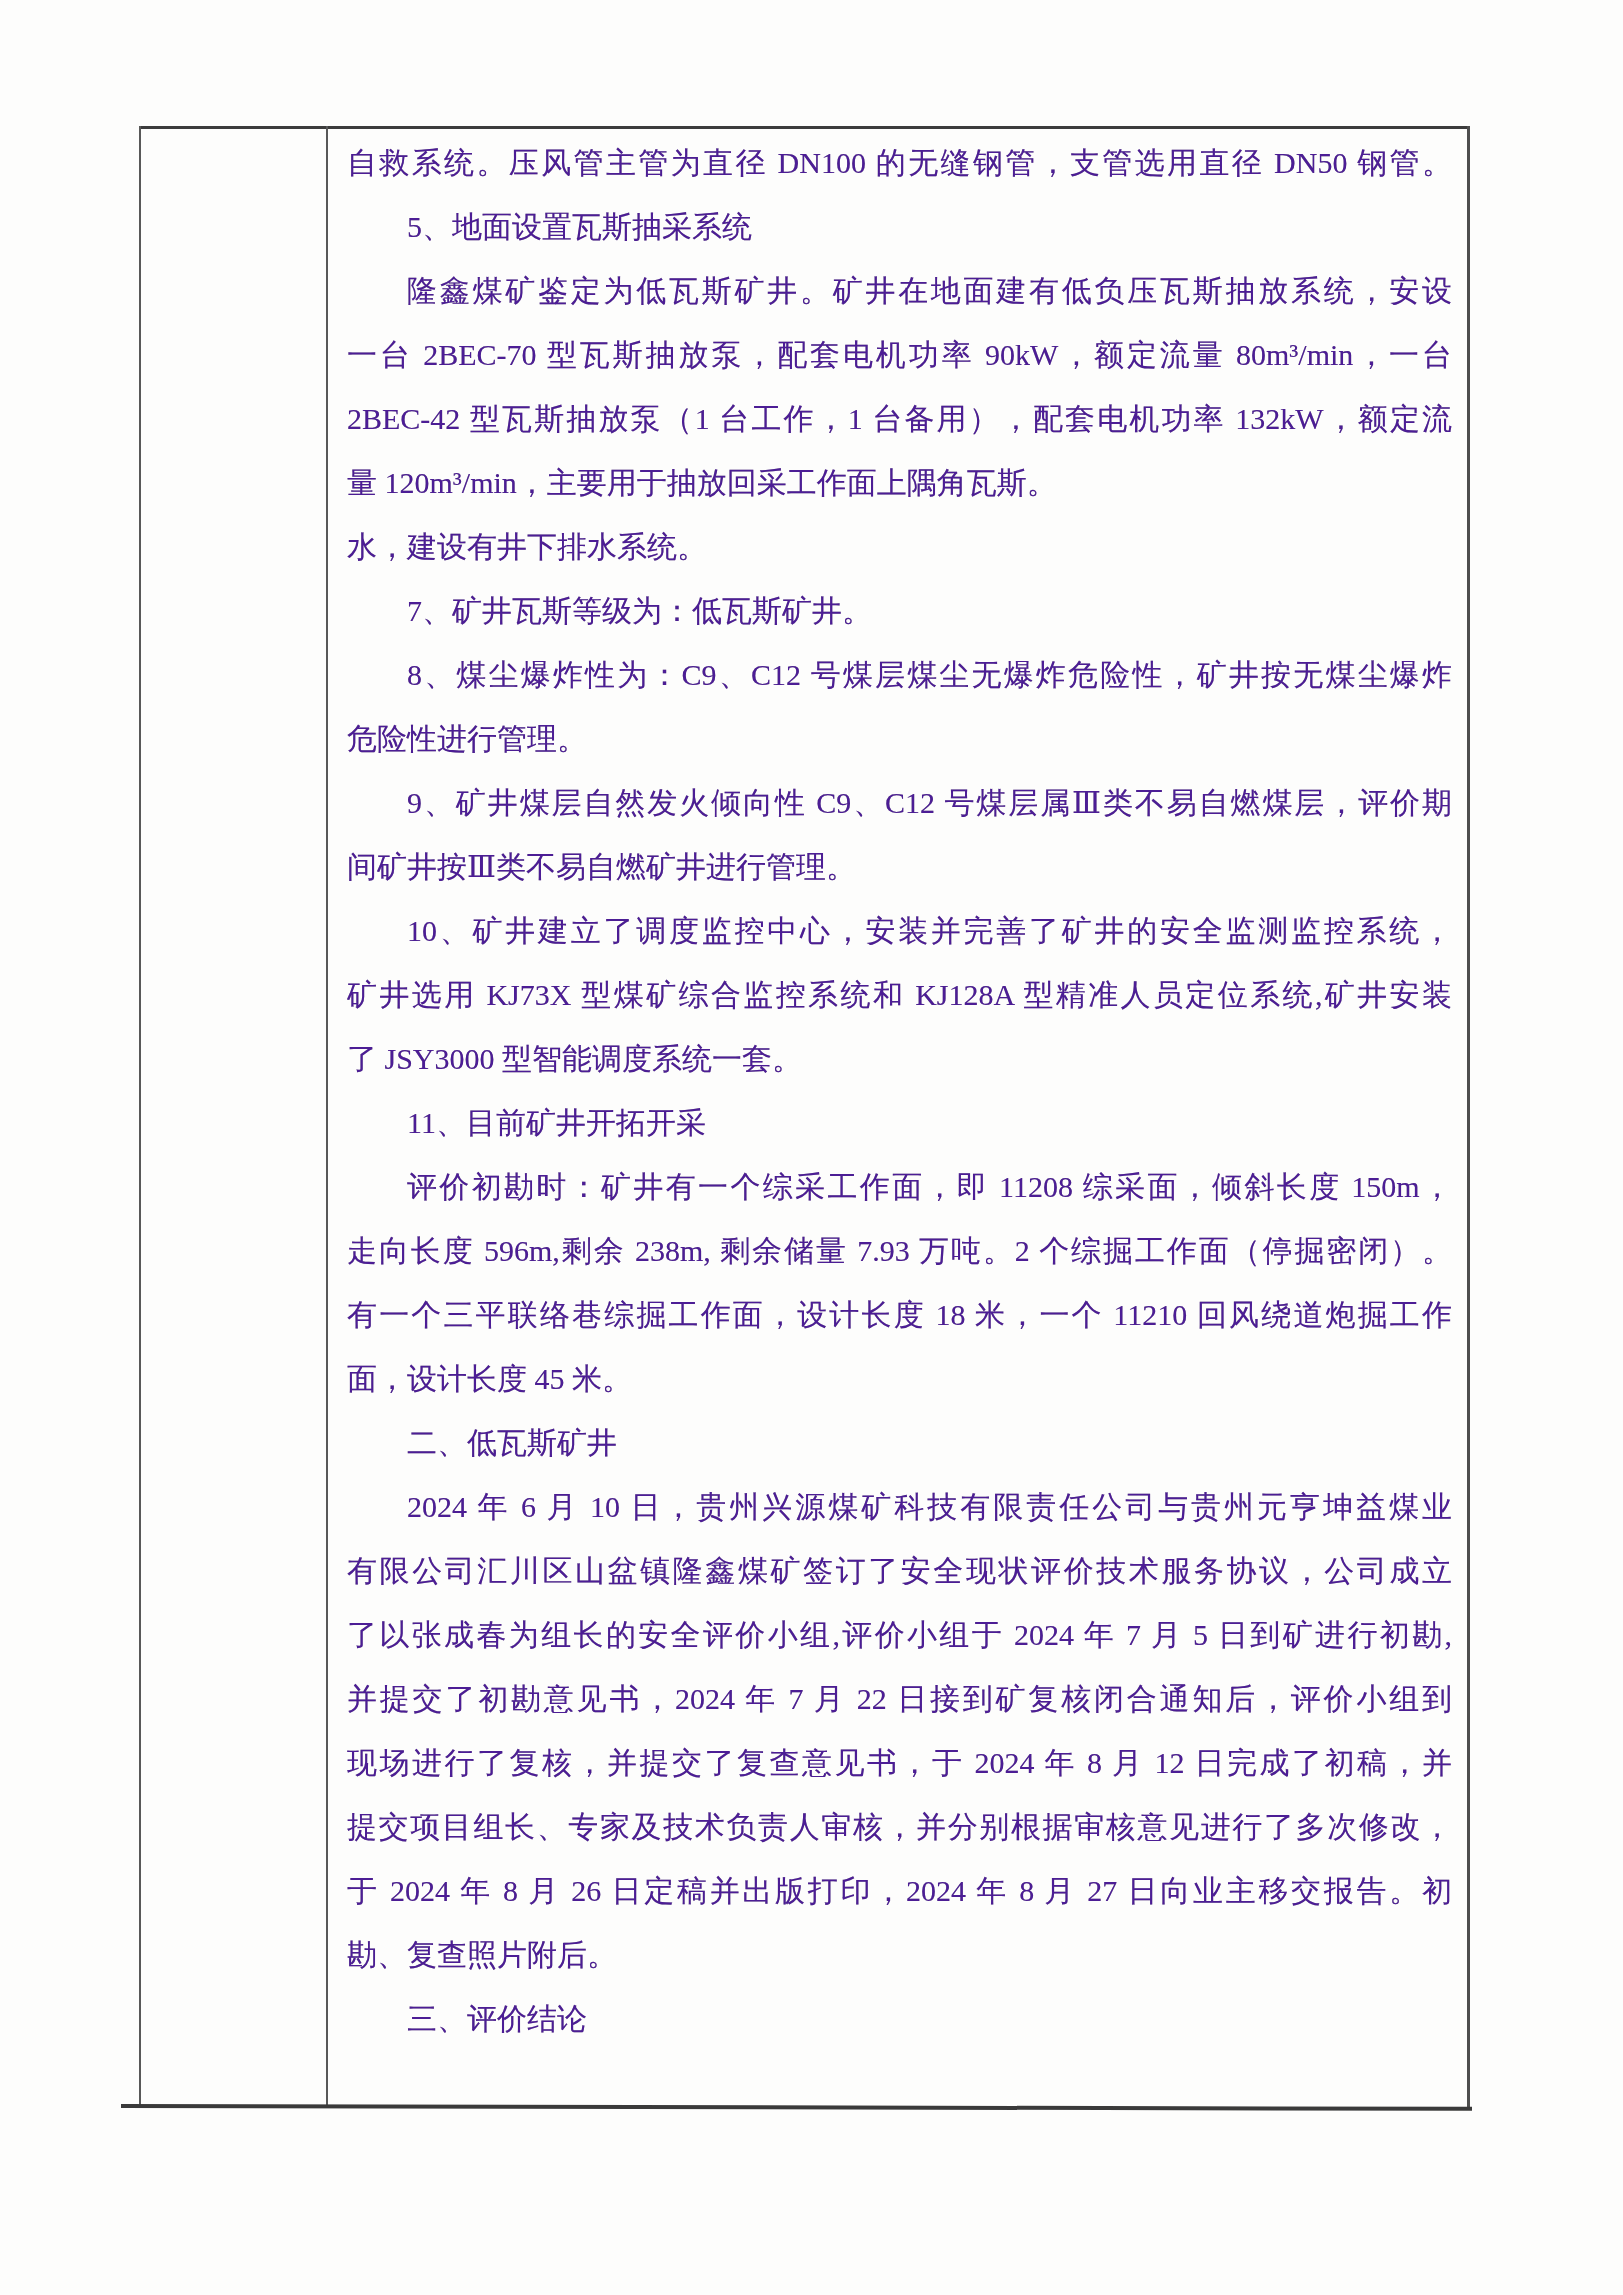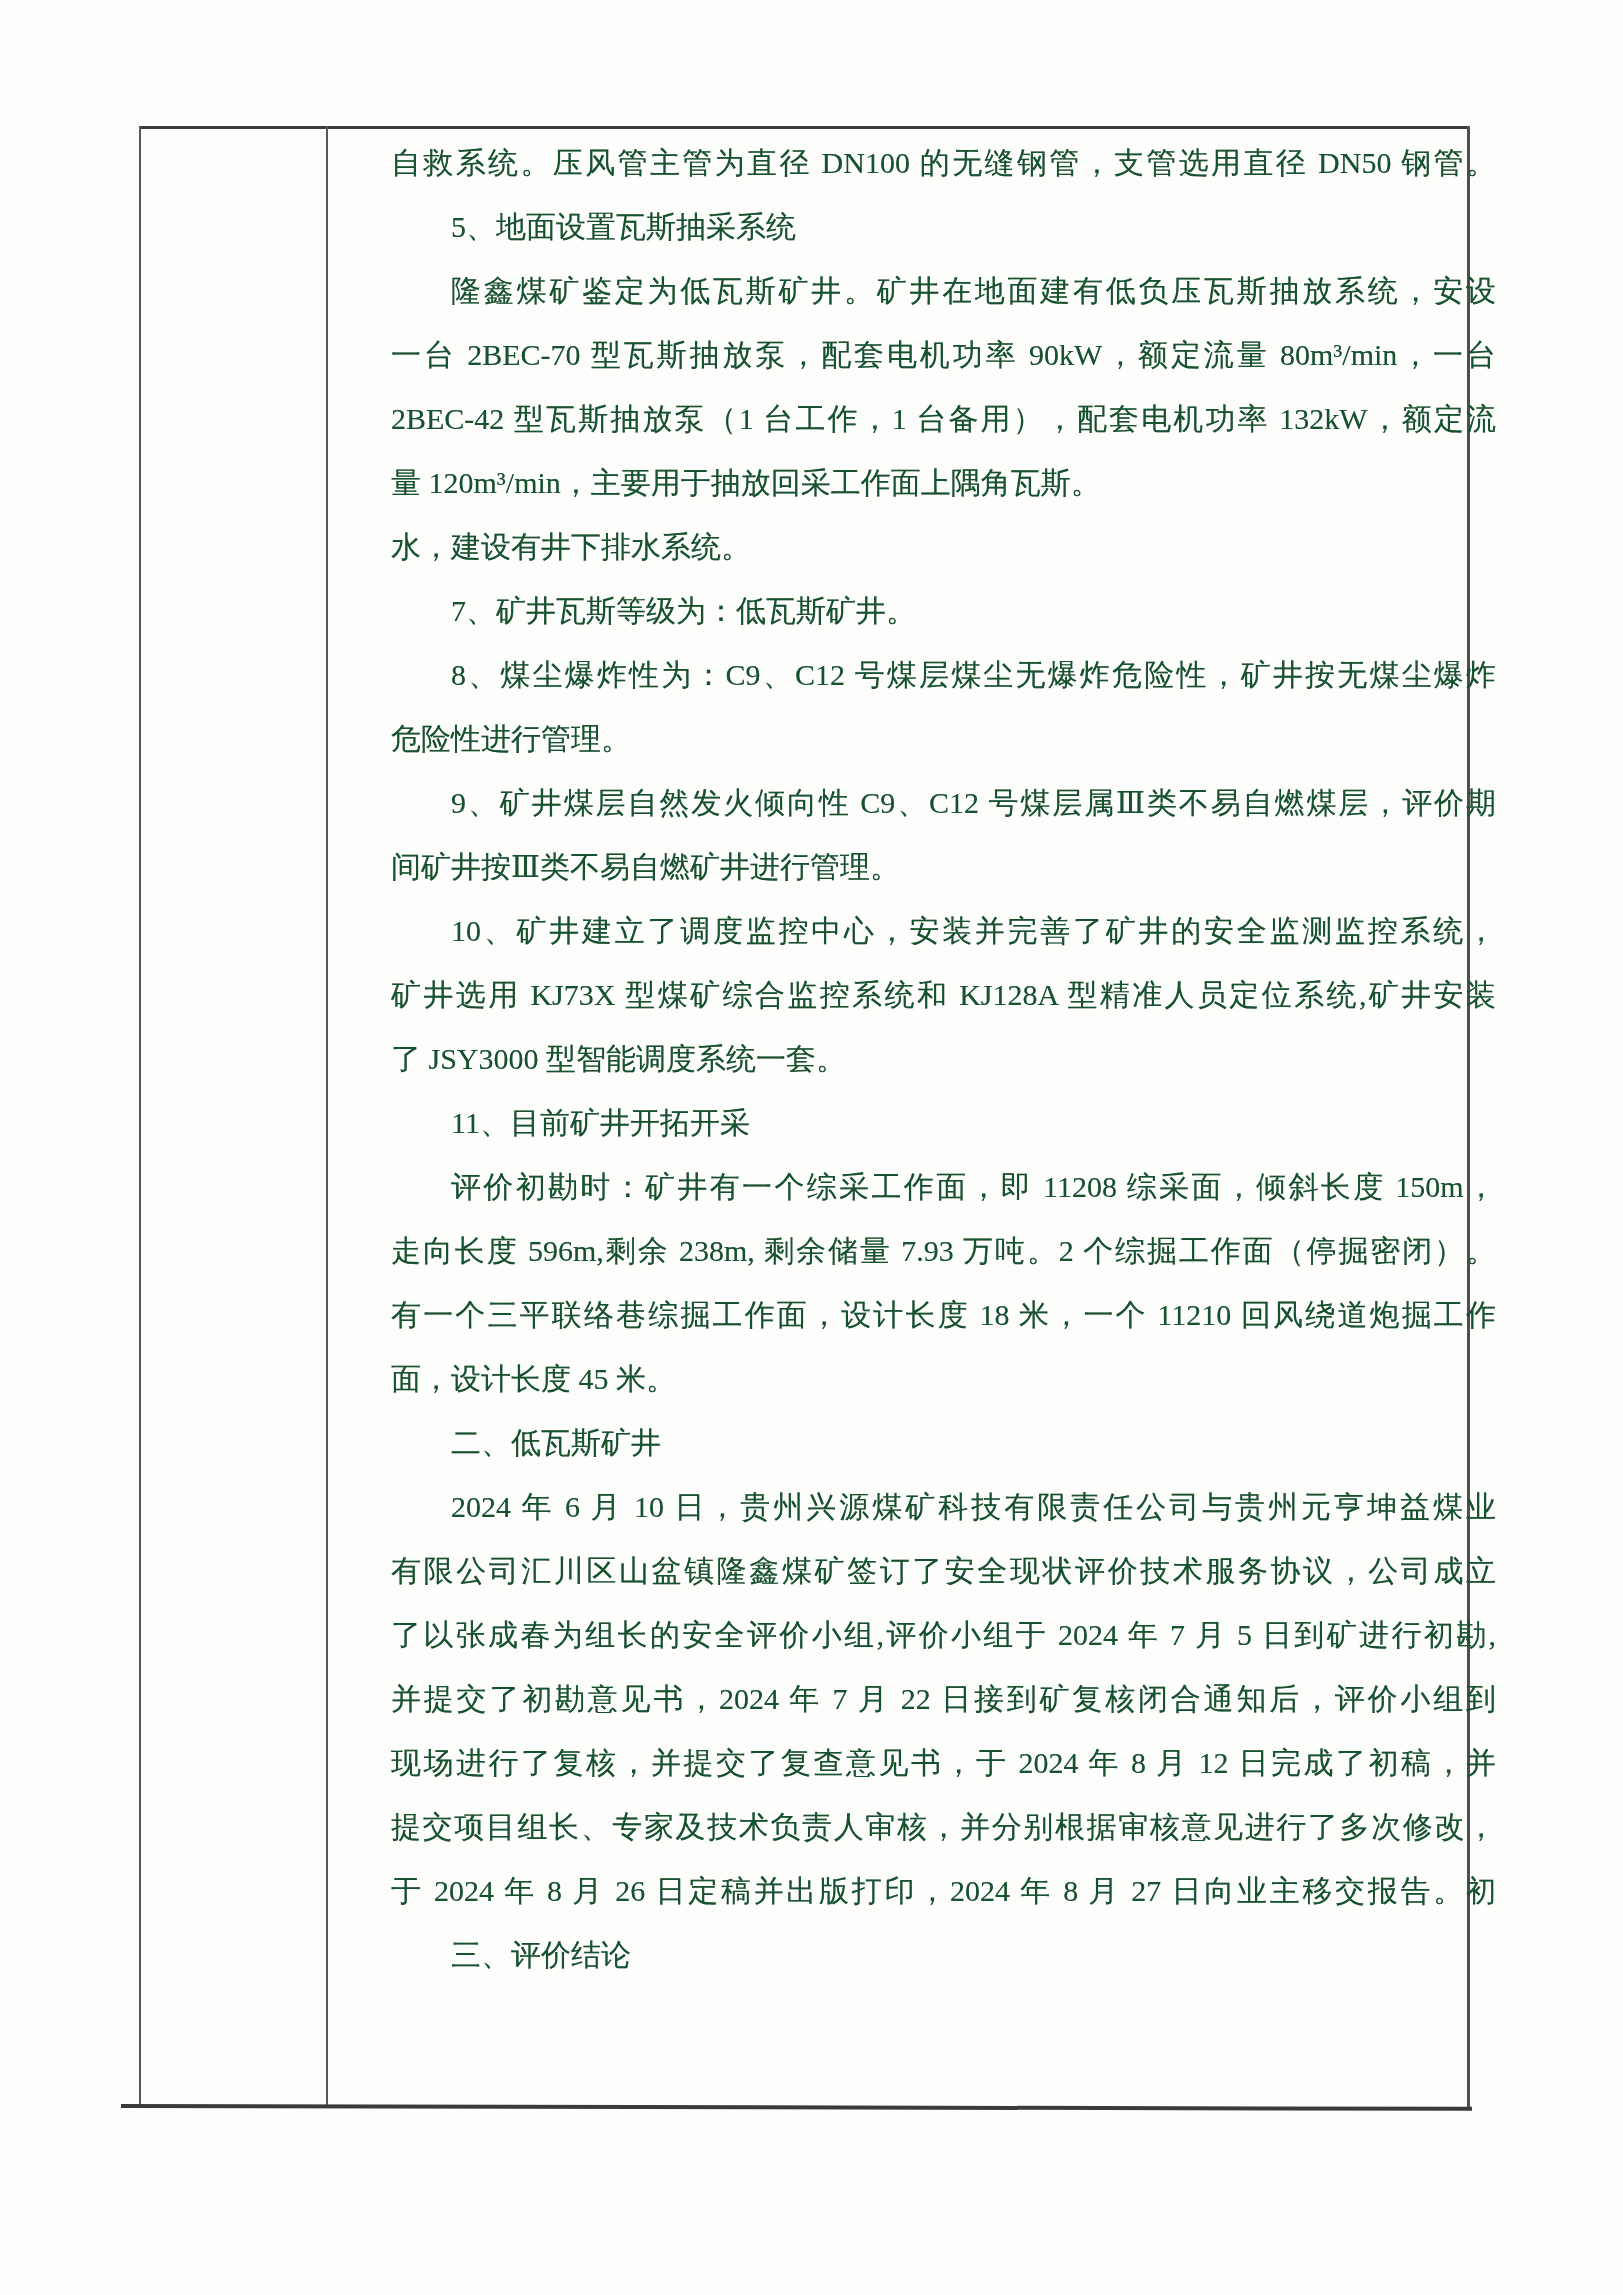--- a/index.html
+++ b/index.html
@@ -65,21 +65,21 @@
 
 <div class="page">
   <div class="hline top"></div>
   <div class="vline left"></div>
   <div class="vline divider"></div>
   <div class="vline right"></div>
   <div class="hline bottom"></div>
 
   <div class="left-cell"></div>
 
-  <div class="content" id="content" style="color: #14532d; margin-left: 44px;">
+  <div class="content" id="content" style="color: #4c1d95;">
       <div class="line full">自救系统。压风管主管为直径 DN100 的无缝钢管，支管选用直径 DN50 钢管。</div>
       <div class="line indent">5、地面设置瓦斯抽采系统</div>
       <div class="line indent full">隆鑫煤矿鉴定为低瓦斯矿井。矿井在地面建有低负压瓦斯抽放系统，安设</div>
       <div class="line full">一台 2BEC-70 型瓦斯抽放泵，配套电机功率 90kW，额定流量 80m³/min，一台</div>
       <div class="line full">2BEC-42 型瓦斯抽放泵（1 台工作，1 台备用），配套电机功率 132kW，额定流</div>
       <div class="line">量 120m³/min，主要用于抽放回采工作面上隅角瓦斯。</div>
       <div class="line">水，建设有井下排水系统。</div>
       <div class="line indent">7、矿井瓦斯等级为：低瓦斯矿井。</div>
       <div class="line indent full">8、煤尘爆炸性为：C9、C12 号煤层煤尘无爆炸危险性，矿井按无煤尘爆炸</div>
       <div class="line">危险性进行管理。</div>
@@ -94,16 +94,17 @@
       <div class="line full">有一个三平联络巷综掘工作面，设计长度 18 米，一个 11210 回风绕道炮掘工作</div>
       <div class="line">面，设计长度 45 米。</div>
       <div class="line indent">二、低瓦斯矿井</div>
       <div class="line indent full">2024 年 6 月 10 日，贵州兴源煤矿科技有限责任公司与贵州元亨坤益煤业</div>
       <div class="line full">有限公司汇川区山盆镇隆鑫煤矿签订了安全现状评价技术服务协议，公司成立</div>
       <div class="line full">了以张成春为组长的安全评价小组,评价小组于 2024 年 7 月 5 日到矿进行初勘,</div>
       <div class="line full">并提交了初勘意见书，2024 年 7 月 22 日接到矿复核闭合通知后，评价小组到</div>
       <div class="line full">现场进行了复核，并提交了复查意见书，于 2024 年 8 月 12 日完成了初稿，并</div>
       <div class="line full">提交项目组长、专家及技术负责人审核，并分别根据审核意见进行了多次修改，</div>
       <div class="line full">于 2024 年 8 月 26 日定稿并出版打印，2024 年 8 月 27 日向业主移交报告。初</div>
+      <div class="line">勘、复查照片附后。</div>
       <div class="line indent">三、评价结论</div>
     </div>
 </div>
 
 
 </body></html>

